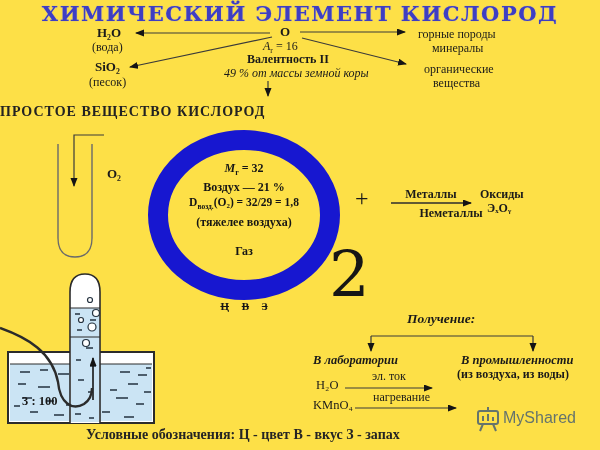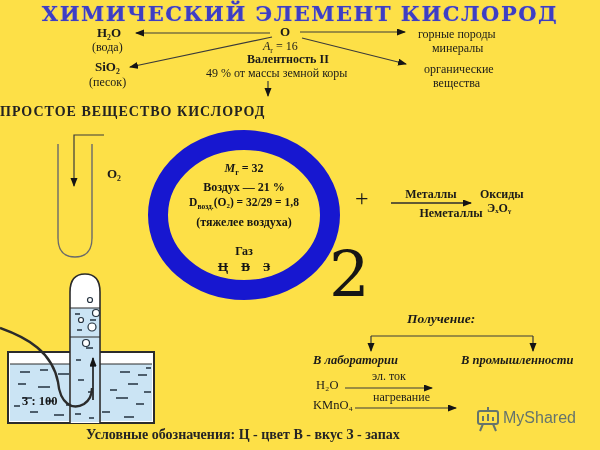--- a/index.html
+++ b/index.html
@@ -115,42 +115,42 @@
   <div class="abs t b" style="left:97px;top:26px;font-size:13px;">H₂O</div>
   <div class="abs t" style="left:92px;top:40px;">(вода)</div>
   <div class="abs t b" style="left:95px;top:60px;font-size:13px;">SiO₂</div>
   <div class="abs t" style="left:89px;top:75px;text-align:center;">(песок)</div>
 
   <div class="abs t b" style="left:280px;top:25px;font-size:13px;">О</div>
   <div class="abs t" style="left:263px;top:39px;">
     <i>A</i><sub>r</sub><span> = 16</span>
   </div>
   <div class="abs t b" style="left:247px;top:52px;">Валентность II</div>
-  <div class="abs t" style="left:206px;top:66px;">49 % от массы земной коры</div>
+  <div class="abs t" style="left:224px;top:66px;font-style:italic;">49 % от массы земной коры</div>
 
   <div class="abs t" style="left:418px;top:27px;">горные породы</div>
   <div class="abs t" style="left:432px;top:41px;">минералы</div>
   <div class="abs t" style="left:424px;top:62px;">органические</div>
   <div class="abs t" style="left:433px;top:76px;">вещества</div>
 
   <div class="abs" id="simple-heading">ПРОСТОЕ ВЕЩЕСТВО КИСЛОРОД</div>
 
   <div class="abs t b" style="left:107px;top:127px;font-size:13px;margin-top:40px;">О₂</div>
 
   <div class="abs c" style="left:166px;top:161px;width:156px;">
     <div class="circ-line">
       <i>M</i><sub>r</sub><span> = 32</span>
     </div>
     <div class="circ-line">Воздух — 21 %</div>
     <div class="circ-line" style="font-size:11.5px;">
       <span class="b">D</span><sub>возд.</sub><span>(О₂) = 32/29 = 1,8</span>
     </div>
     <div class="circ-line">(тяжелее воздуха)</div>
     <div class="circ-line" style="margin-top:14px;">Газ</div>
-    <div class="circ-line" style="font-size:13px;">
+    <div class="circ-line" style="font-size:11px;margin-top:40px;">
       <span class="strike">Ц</span>
       <span class="strike">В</span>
       <span class="strike">З</span>
     </div>
   </div>
 
   <div class="abs" id="big-two" style="left:329px;top:243px;">2</div>
 
   <div class="abs t" style="left:355px;top:186px;font-size:24px;line-height:24px;">+</div>
   <div class="abs t c" style="left:390px;top:187px;width:82px;font-weight:600;">Металлы</div>
@@ -158,20 +158,21 @@
   <div class="abs t" style="left:480px;top:187px;font-weight:600;">Оксиды</div>
   <div class="abs t" style="left:487px;top:201px;font-weight:600;">ЭₓOᵧ</div>
 
   <div class="abs t b i" style="left:407px;top:312px;font-size:13.5px;">Получение:</div>
   <div class="abs t b i" style="left:313px;top:353px;font-size:12.5px;">В лаборатории</div>
   <div class="abs t" style="left:316px;top:378px;font-size:12.5px;">H₂O</div>
   <div class="abs t" style="left:372px;top:369px;">эл. ток</div>
   <div class="abs t" style="left:313px;top:398px;font-size:12.5px;">KMnO₄</div>
   <div class="abs t" style="left:373px;top:390px;">нагревание</div>
   <div class="abs t b i" style="left:461px;top:353px;font-size:12.5px;">В промышленности</div>
+  <div class="abs t b" style="left:457px;top:367px;">(из воздуха, из воды)</div>
 
   <div class="abs t b" style="left:22px;top:394px;font-size:12.5px;">3 : 100</div>
 
   <div class="abs" id="watermark-text" style="left:503px;top:409px;">MyShared</div>
 
   <div class="abs" id="legend" style="left:86px;top:427px;">Условные обозначения: Ц - цвет В - вкус З - запах</div>
 
 </div>
 
 </body></html>

